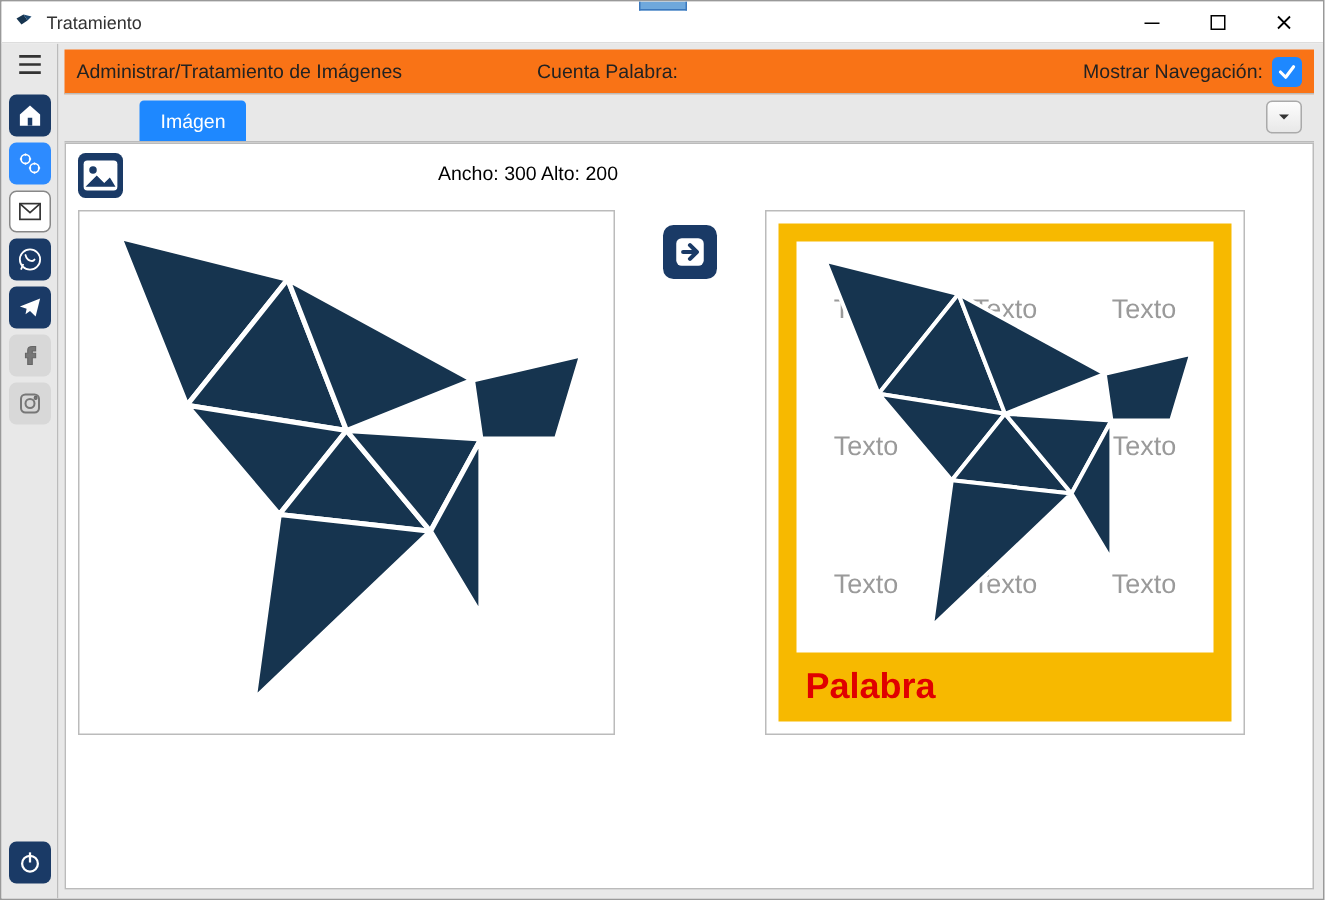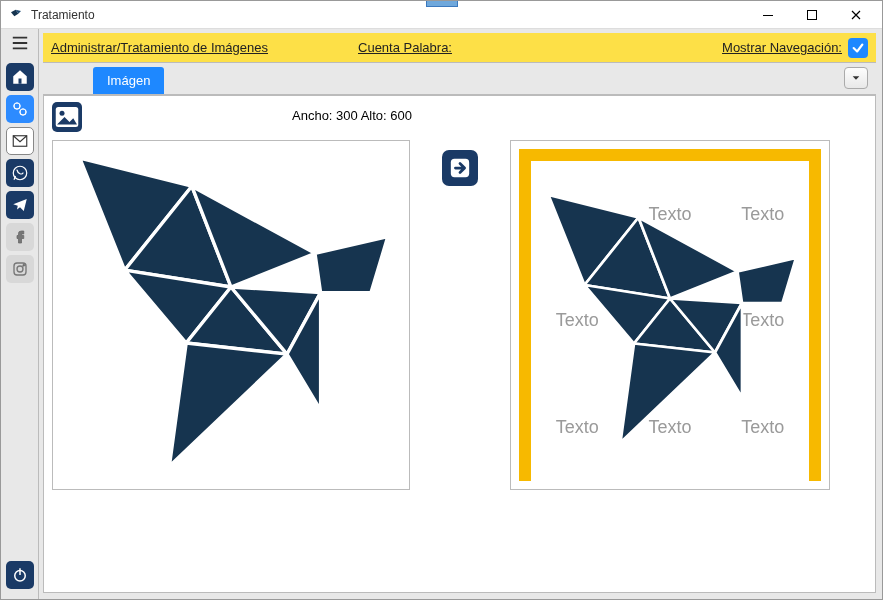--- a/index.html
+++ b/index.html
@@ -76,28 +76,27 @@
   
   .content {
     flex:1;
     background:#e8e8e8;
     padding: 4px 6px 6px 4px;
     display:flex;
     flex-direction:column;
   }
   .topstrip {
     height: 30px;
-    background:#fde047;
+    background:#f97316;
     display:flex;
     align-items:center;
     padding: 0 8px;
     font-size:13px;
     color:#222;
     border-bottom:1px solid #bbb;
-    text-decoration:underline;
   }
   .topstrip .breadcrumb { flex:0 0 auto; }
   .topstrip .acct { margin-left: 90px; }
   .topstrip .flex1 { flex:1; }
   .topstrip .navlabel { margin-right:6px; }
   .chk {
     width:20px;height:20px;border-radius:4px;background:#1e88ff;
     display:flex;align-items:center;justify-content:center;color:#fff;
   }
   
@@ -313,21 +312,21 @@
 
     <div class="workspace">
       <div class="wshead">
         <div class="img-btn">
           <svg viewBox="0 0 24 24">
               <rect x="3" y="4" width="18" height="16" rx="2" fill="#fff"></rect>
               <circle cx="8" cy="9" r="2" fill="#1a3a66"></circle>
               <path d="M4,18 L10,12 L14,16 L17,13 L20,18 Z" fill="#1a3a66"></path>
             </svg>
         </div>
-        <span class="dims">Ancho: 300 Alto: 600</span>
+        <span class="dims">Ancho: 300 Alto: 200</span>
       </div>
 
       <div class="wsbody">
         <div class="panel-left">
           <div class="bird1" style="position:relative;width:100%;height:100%;">
             <svg viewBox="0 0 300 300" width="100%" height="100%">
               <g fill="#16344f" stroke="#fff" stroke-width="3" stroke-linejoin="round">
                 <polygon points="15,10 115,35 55,110"></polygon>
                 <polygon points="115,35 150,125 55,110"></polygon>
                 <polygon points="115,35 225,95 150,125"></polygon>
@@ -374,18 +373,19 @@
                     <polygon points="225,95 290,80 275,130 230,130"></polygon>
                     <polygon points="55,110 150,125 110,175"></polygon>
                     <polygon points="150,125 200,185 110,175"></polygon>
                     <polygon points="150,125 230,130 200,185"></polygon>
                     <polygon points="110,175 200,185 95,285"></polygon>
                     <polygon points="200,185 230,130 230,235"></polygon>
                   </g>
                 </svg>
               </div>
             </div>
+            <div class="caption">Palabra</div>
           </div>
         </div>
       </div>
     </div>
   </div>
 </div>
 
 </body></html>

